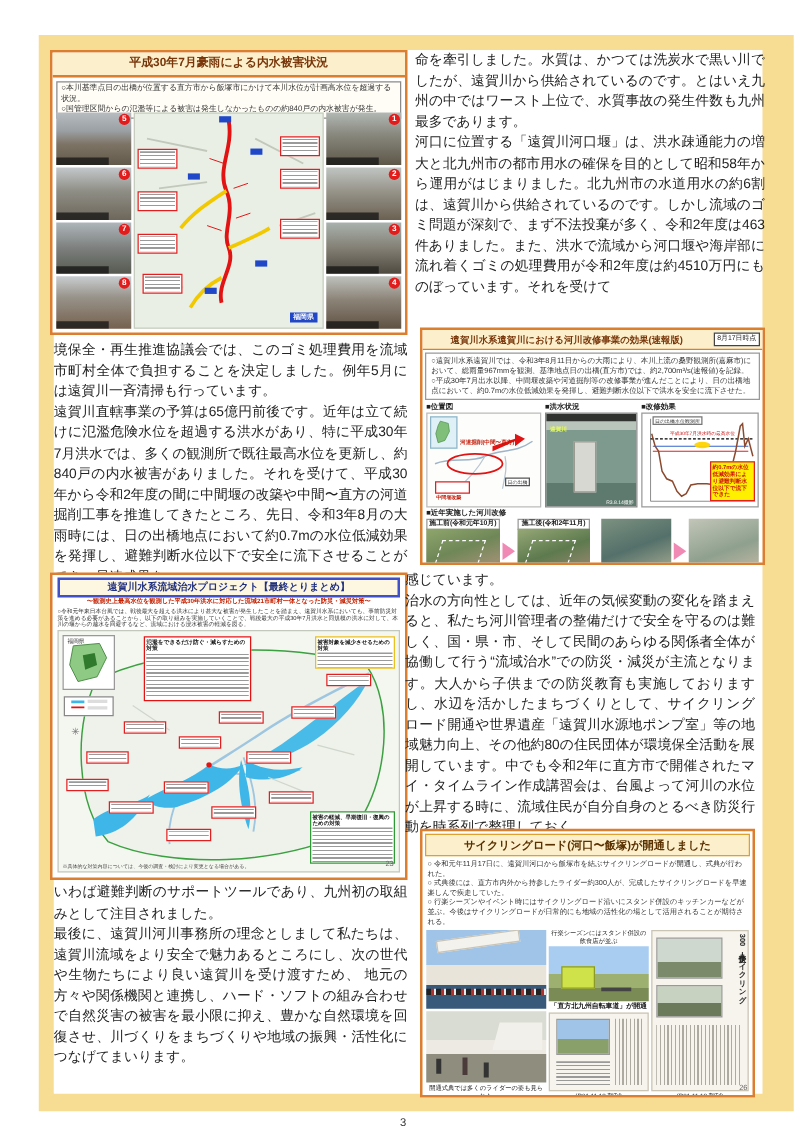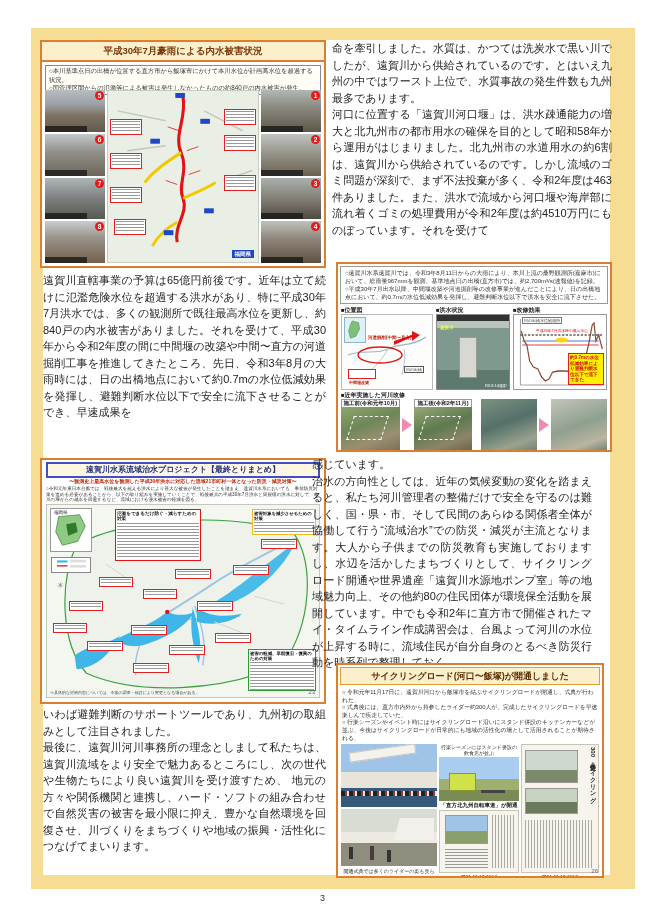--- a/index.html
+++ b/index.html
@@ -148,20 +148,24 @@
       </div>
     </div>
   </section>
 
   <div class="abs jtext" style="left:332px;top:40px;width:280px;height:218px;">
     <p>命を牽引しました。水質は、かつては洗炭水で黒い川でしたが、遠賀川から供給されているのです。とはいえ九州の中ではワースト上位で、水質事故の発生件数も九州最多であります。</p>
     <p>河口に位置する「遠賀川河口堰」は、洪水疎通能力の増大と北九州市の都市用水の確保を目的として昭和58年から運用がはじまりました。北九州市の水道用水の約6割は、遠賀川から供給されているのです。しかし流域のゴミ問題が深刻で、まず不法投棄が多く、令和2年度は463件ありました。また、洪水で流域から河口堰や海岸部に流れ着くゴミの処理費用が令和2年度は約4510万円にものぼっています。それを受けて</p>
   </div>
 
   <section class="abs obox" style="left:336px;top:262px;width:276px;height:190px;">
+    <div style="display:flex;align-items:stretch;background:#fcf0cc;border-bottom:1px solid #dc7e2f;">
+      <div style="flex:1;text-align:center;font-size:7.5px;line-height:15px;font-weight:bold;color:#79360a;">遠賀川水系遠賀川における河川改修事業の効果(速報版)</div>
+      <div style="border:1px solid #444;background:#fff;font-size:5.5px;line-height:7px;margin:2px;padding:1px 2px;color:#222;">8月17日時点</div>
+    </div>
     <div class="smallbullets" style="border:1px solid #999;margin:2px;background:#fff;">
       <div>○遠賀川水系遠賀川では、令和3年8月11日からの大雨により、本川上流の桑野観測所(嘉麻市)において、総雨量967mmを観測、基準地点日の出橋(直方市)では、約2,700m³/s(速報値)を記録。</div>
       <div>○平成30年7月出水以降、中間堰改築や河道掘削等の改修事業が進んだことにより、日の出橋地点において、約0.7mの水位低減効果を発揮し、避難判断水位以下で洪水を安全に流下させた。</div>
     </div>
 
     <div style="display:flex;gap:3px;margin:1px 3px;height:84px;">
       <div style="width:92px;position:relative;">
         <div class="panel-label">■位置図</div>
         <div style="position:absolute;left:0;right:0;top:8px;bottom:0;background:#fdfdfb;border:1px solid #bbb;">
           <svg viewBox="0 0 90 74" preserveAspectRatio="none" style="position:absolute;inset:0;width:100%;height:100%;">
@@ -231,20 +235,21 @@
         </div>
         <div class="pinkarrow"></div>
         <div class="ph ph-weir-b" style="flex:1;position:relative;">
           
         </div>
       </div>
     </div>
   </section>
 
   <div class="abs jtext" style="left:43px;top:272px;width:283px;height:182px;">
+    <p>境保全・再生推進協議会では、このゴミ処理費用を流域市町村全体で負担することを決定しました。例年5月には遠賀川一斉清掃も行っています。</p>
     <p>遠賀川直轄事業の予算は65億円前後です。近年は立て続けに氾濫危険水位を超過する洪水があり、特に平成30年7月洪水では、多くの観測所で既往最高水位を更新し、約840戸の内水被害がありました。それを受けて、平成30年から令和2年度の間に中間堰の改築や中間〜直方の河道掘削工事を推進してきたところ、先日、令和3年8月の大雨時には、日の出橋地点において約0.7mの水位低減効果を発揮し、避難判断水位以下で安全に流下させることができ、早速成果を</p>
   </div>
 
   <section class="abs obox" style="left:40px;top:458px;width:286px;height:246px;">
     <div style="margin:2px 4px 0 4px;border:2px solid #4050c8;background:#fdf6e0;text-align:center;font-size:8px;line-height:12px;font-weight:bold;color:#203080;">遠賀川水系流域治水プロジェクト【最終とりまとめ】</div>
     <div style="text-align:center;font-size:5px;line-height:7px;color:#c22000;font-weight:bold;">〜観測史上最高水位を観測した平成30年洪水に対応した流域21市町村一体となった防災・減災対策〜</div>
     <div style="margin:1px 4px;font-size:4.6px;line-height:5.6px;color:#333;">○令和元年東日本台風では、戦後最大を超える洪水により甚大な被害が発生したことを踏まえ、遠賀川水系においても、事前防災対策を進める必要があることから、以下の取り組みを実施していくことで、戦後最大の平成30年7月洪水と同規模の洪水に対して、本川の堰からの越水を回避するなど、流域における浸水被害の軽減を図る。</div>
     <div class="abs" style="left:4px;right:4px;top:44px;bottom:4px;background:#f4f6f0;border:1px solid #c2c8bc;">
       <svg viewBox="0 0 276 194" preserveAspectRatio="none" style="position:absolute;inset:0;width:100%;height:100%;">
         <path d="M30,40 C80,14 180,6 250,28 C272,60 268,120 240,160 C180,190 90,192 40,170 C14,140 12,80 30,40 Z" fill="#eef2ea" stroke="#3aa040" stroke-width="1.2"></path>
@@ -328,21 +333,21 @@
           <span class="mtx"></span>
         </div>
       <div class="rbx" style="left:86px;top:158px;width:34px;height:8px;">
           <span class="mtx"></span>
         </div>
       <div style="position:absolute;left:3px;bottom:2px;font-size:4px;color:#444;">※具体的な対策内容については、今後の調査・検討により変更となる場合がある。</div>
       <div class="slideno">23</div>
     </div>
   </section>
 
-  <div class="abs jtext" style="left:312px;top:456px;width:280px;height:204px;">
+  <div class="abs jtext" style="left:324px;top:456px;width:280px;height:204px;">
     <p>感じています。</p>
     <p>治水の方向性としては、近年の気候変動の変化を踏まえると、私たち河川管理者の整備だけで安全を守るのは難しく、国・県・市、そして民間のあらゆる関係者全体が協働して行う“流域治水”での防災・減災が主流となります。大人から子供までの防災教育も実施しておりますし、水辺を活かしたまちづくりとして、サイクリングロード開通や世界遺産「遠賀川水源地ポンプ室」等の地域魅力向上、その他約80の住民団体が環境保全活動を展開しています。中でも令和2年に直方市で開催されたマイ・タイムライン作成講習会は、台風よって河川の水位が上昇する時に、流域住民が自分自身のとるべき防災行動を時系列で整理しておく、</p>
   </div>
 
   <section class="abs obox" style="left:336px;top:663px;width:268px;height:215px;">
     <div style="margin:2px;border:1px solid #e0a030;background:#fcf0cc;text-align:center;font-size:9px;line-height:16px;font-weight:bold;color:#5a3000;">サイクリングロード(河口〜飯塚)が開通しました</div>
     <div class="smallbullets" style="font-size:5.8px;line-height:7.6px;">
       <div>○ 令和元年11月17日に、遠賀川河口から飯塚市を結ぶサイクリングロードが開通し、式典が行われた。</div>
       <div>○ 式典後には、直方市内外から持参したライダー約300人が、完成したサイクリングロードを早速楽しんで疾走していた。</div>
       <div>○ 行楽シーズンやイベント時にはサイクリングロード沿いにスタンド併設のキッチンカーなどが並ぶ。今後はサイクリングロードが日常的にも地域の活性化の場として活用されることが期待される。</div>

